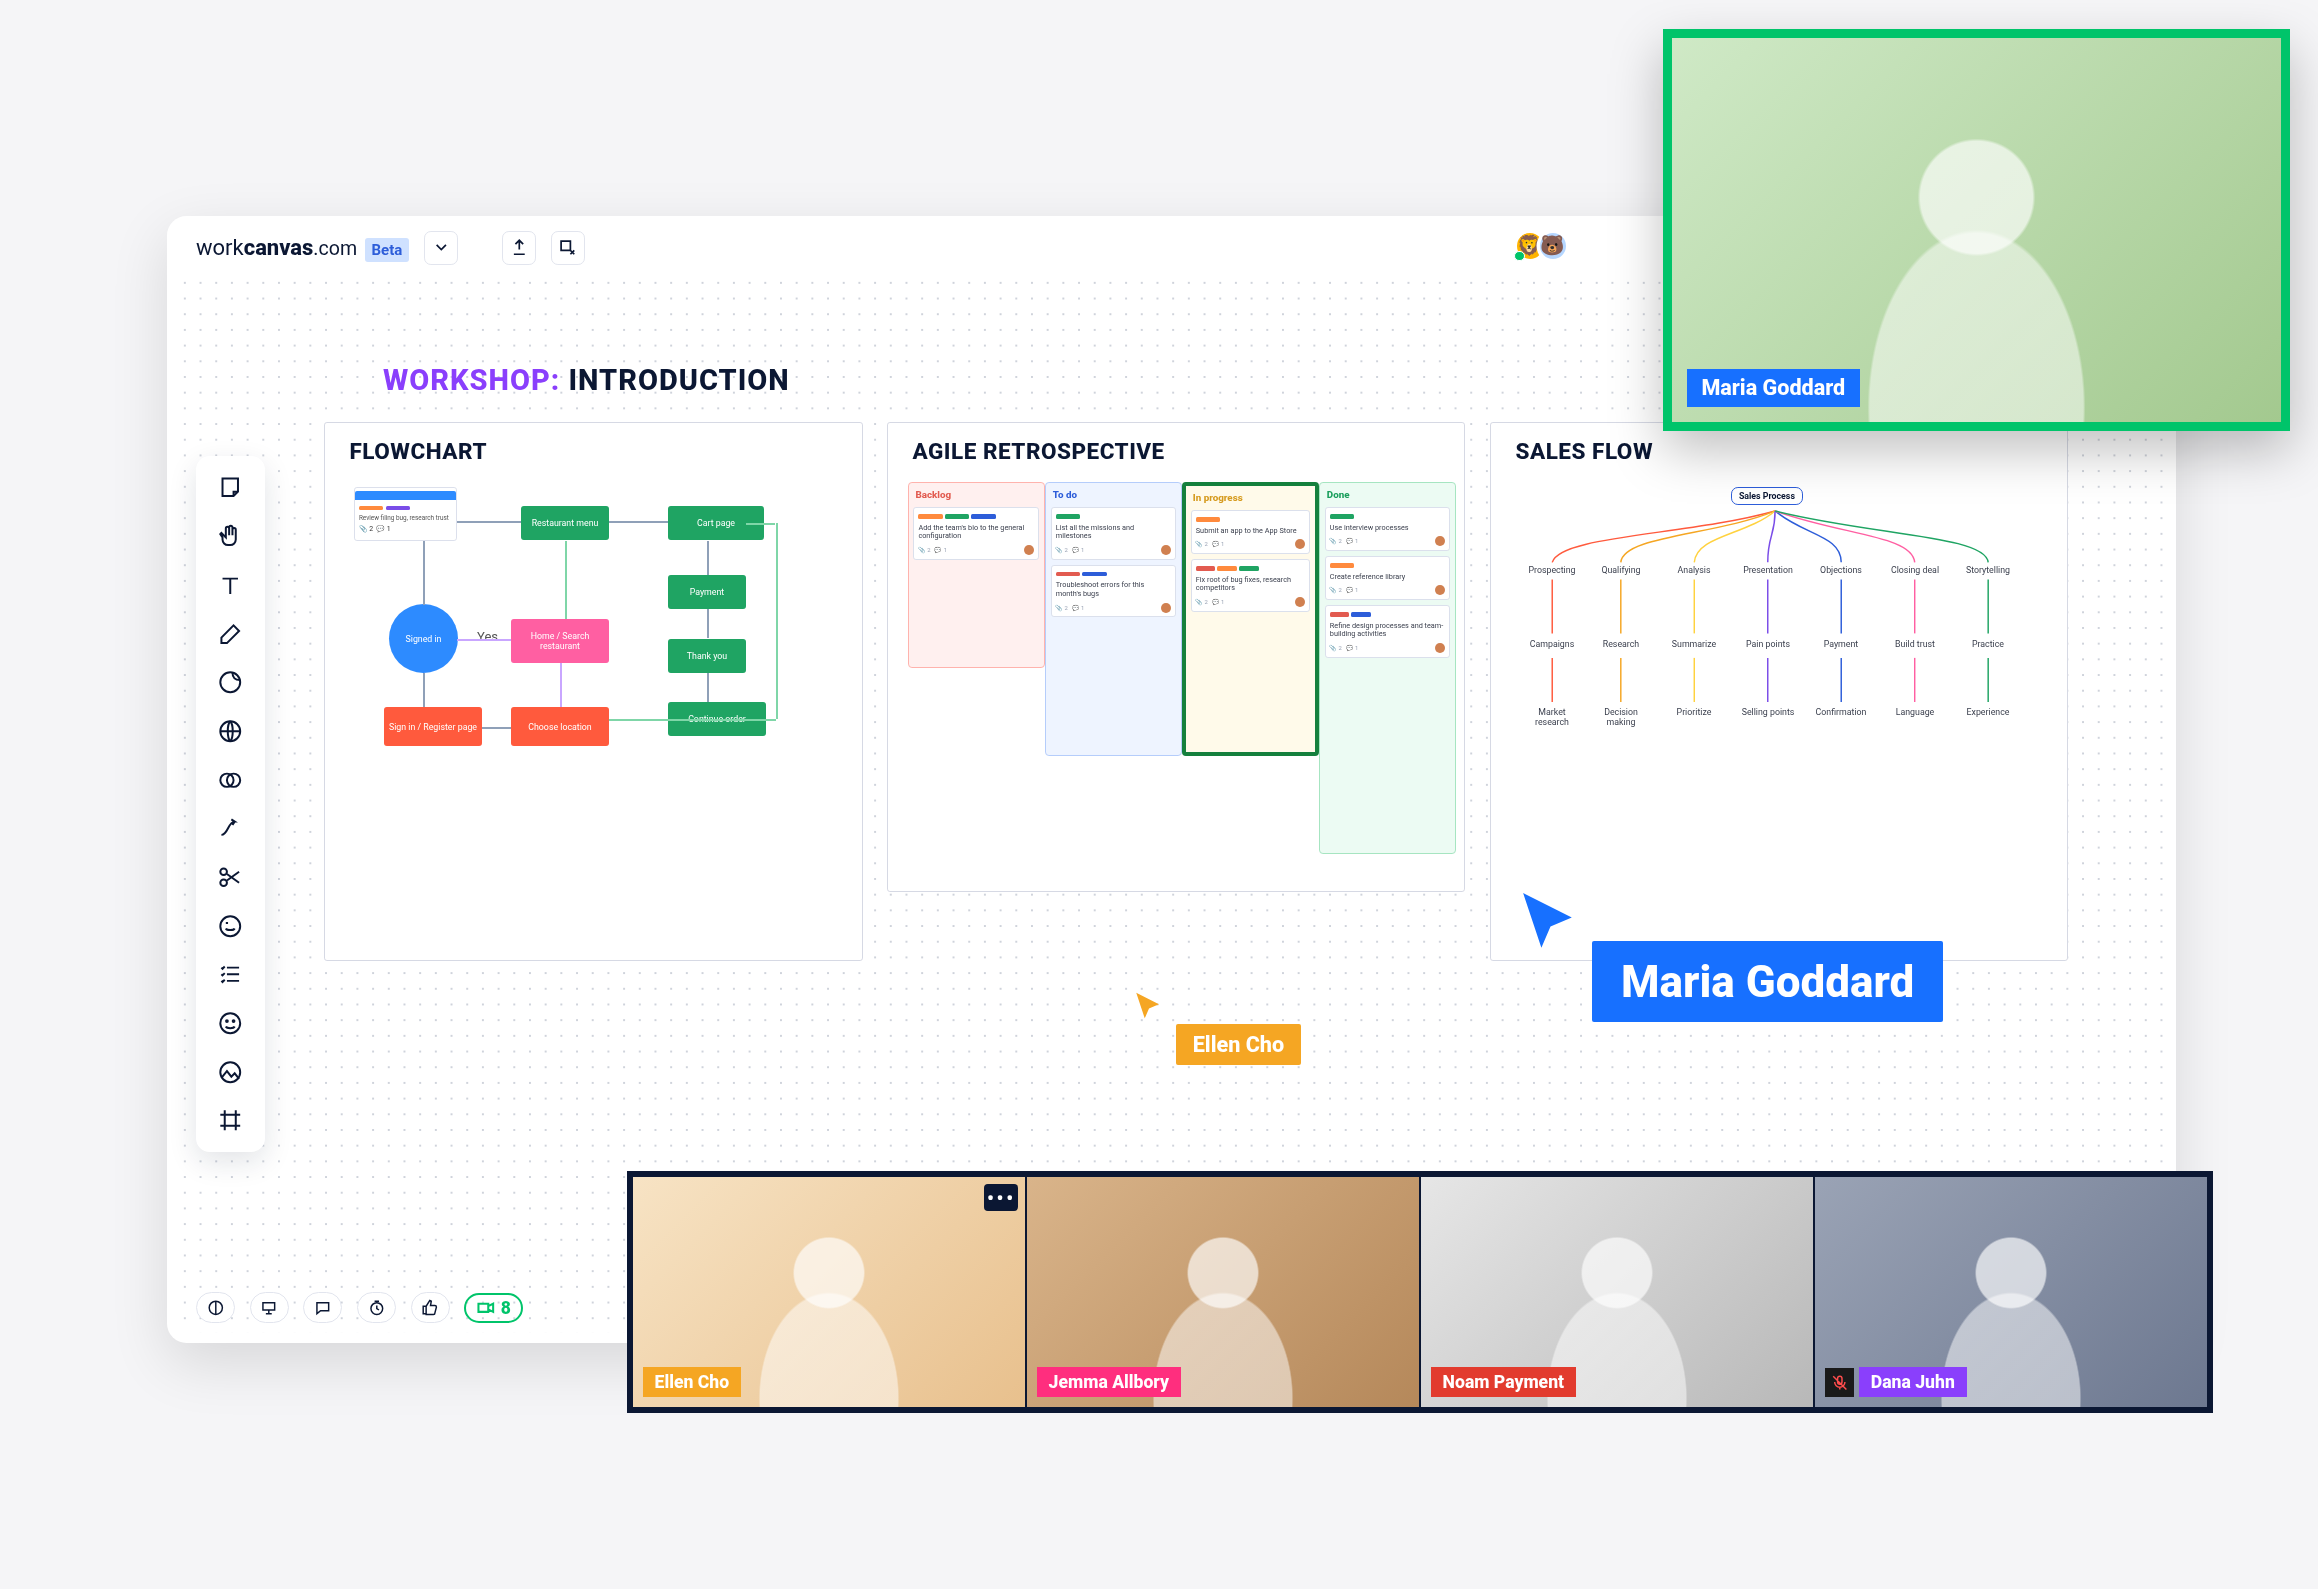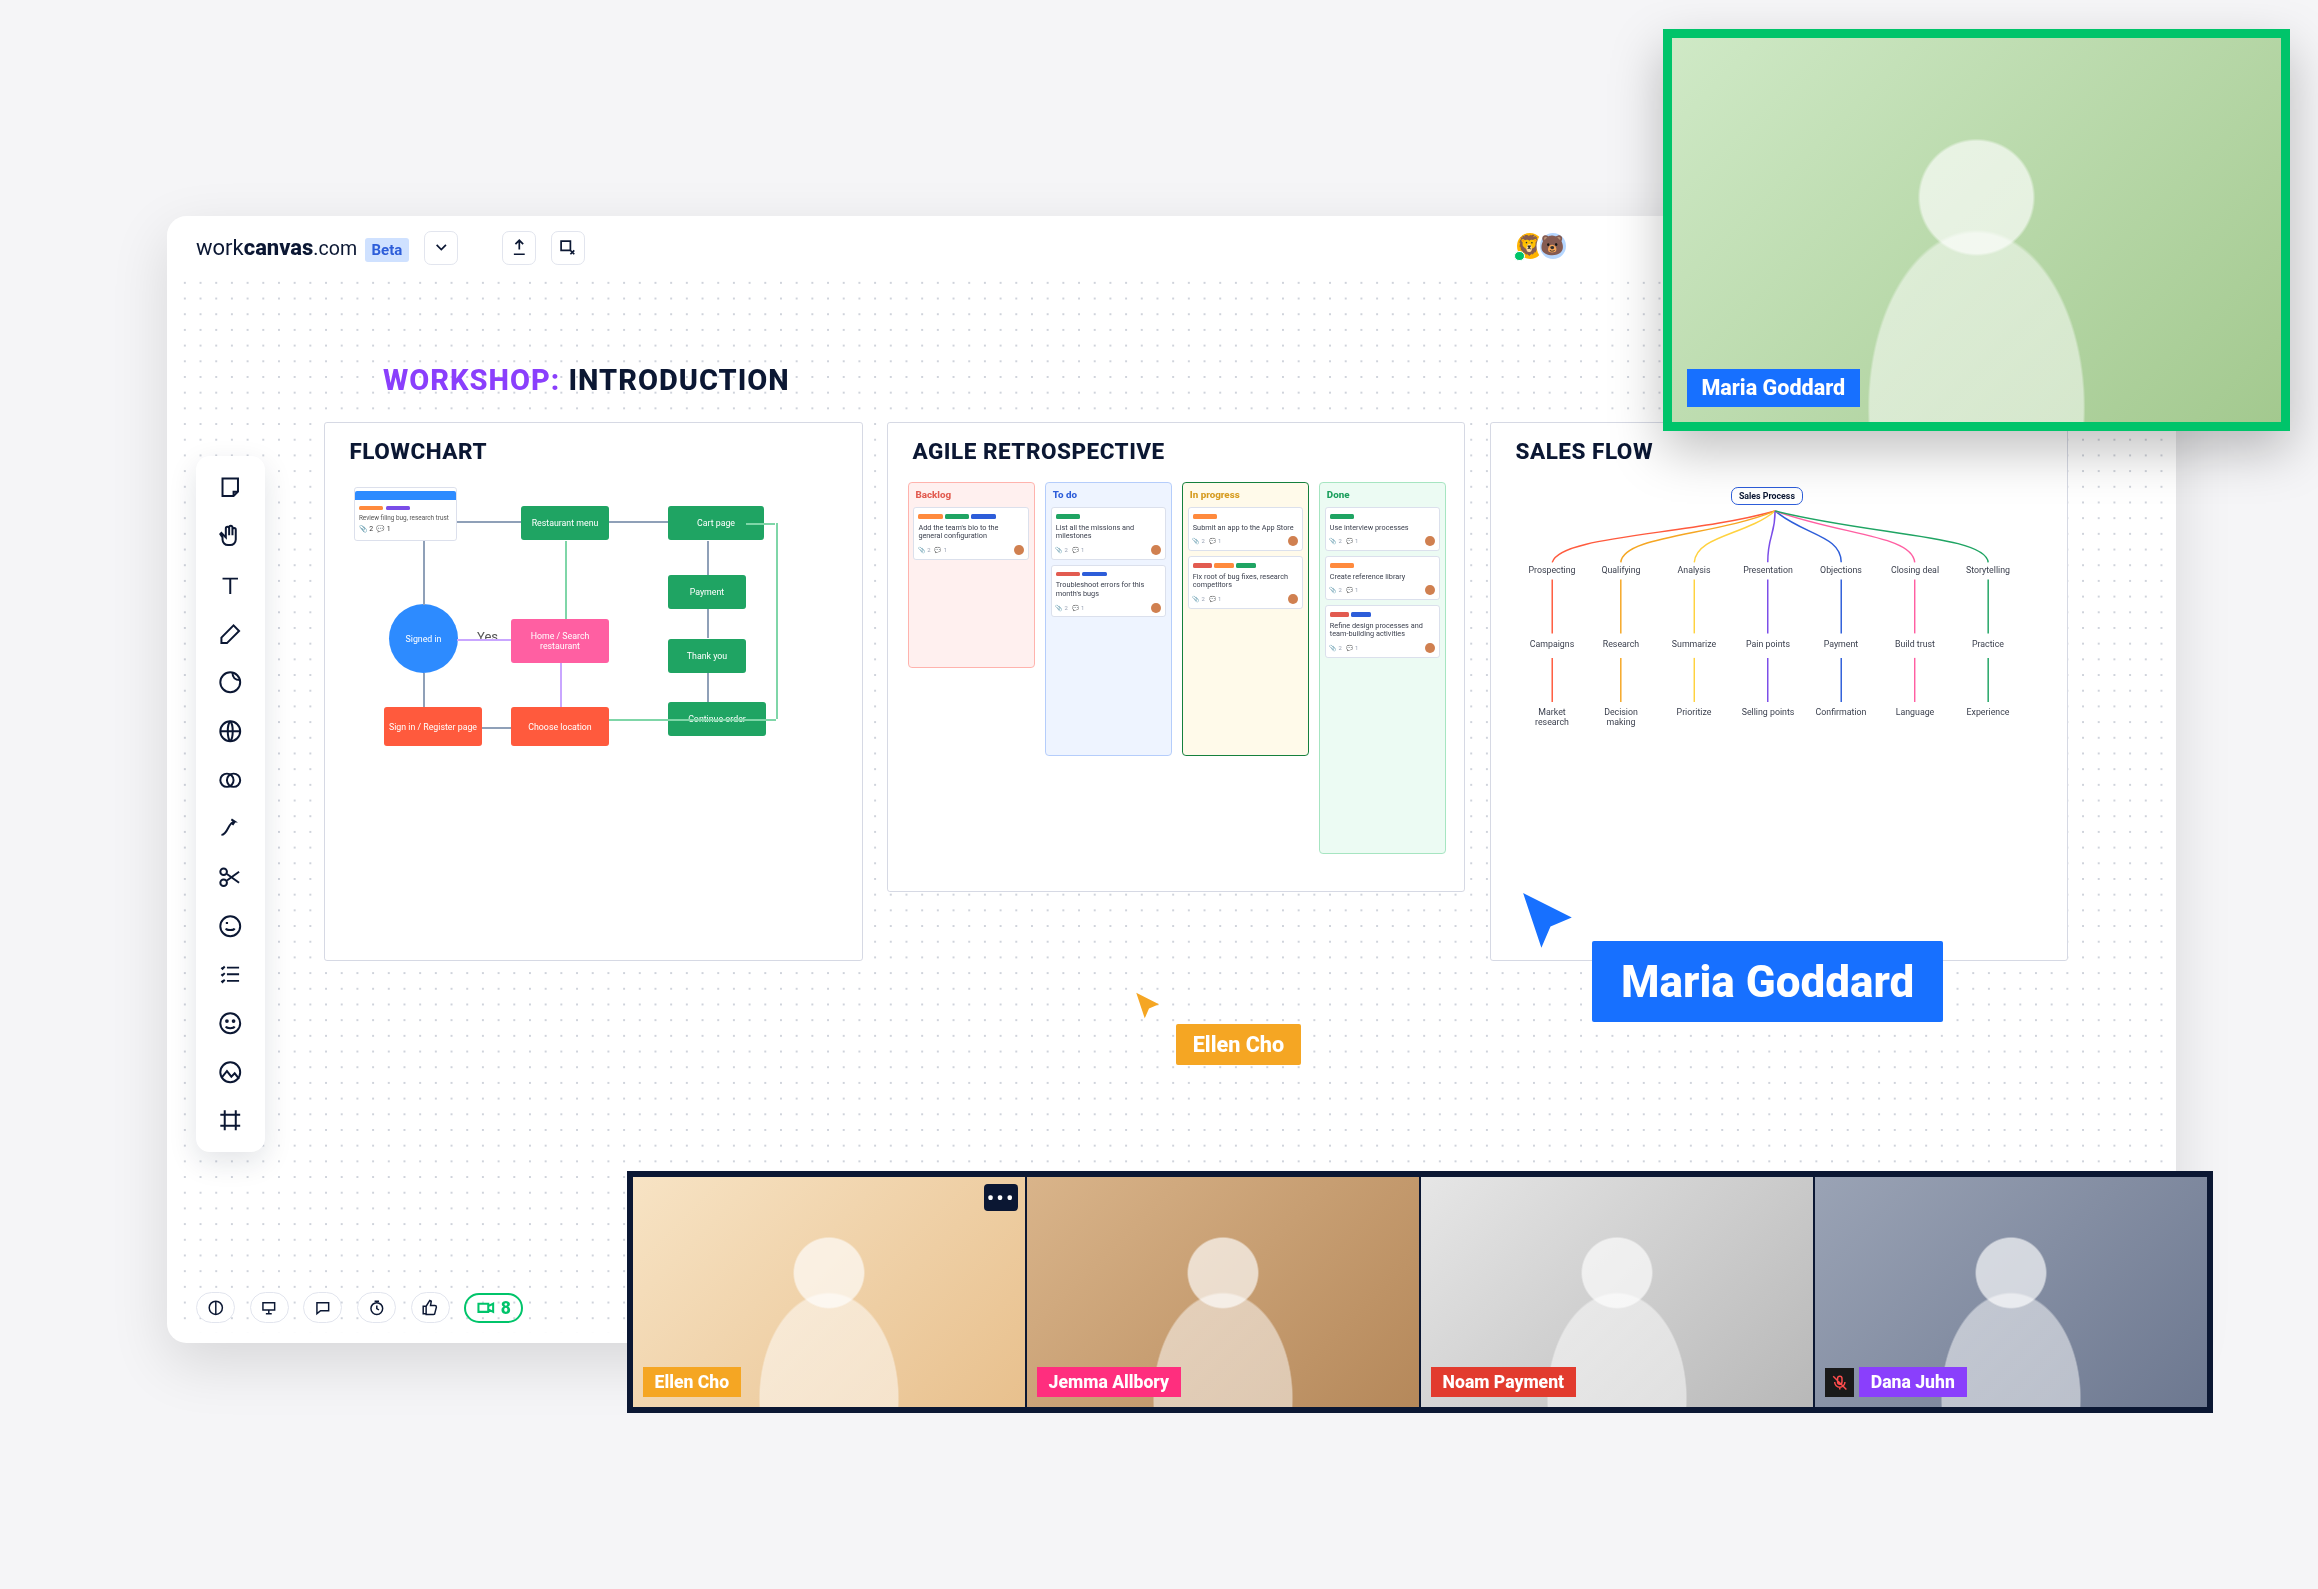--- a/index.html
+++ b/index.html
@@ -190,24 +190,24 @@
 .fbox {
   position:absolute; border-radius:2.9px; color:#fff; font-size:8.8px;
   display:flex;align-items:center;justify-content:center; text-align:center;
   padding:2px;
 }
 .fcircle{position:absolute;border-radius:50%;color:#fff;display:flex;align-items:center;justify-content:center;font-size:8.8px;}
 .fline{position:absolute;background:#8fa0b8;height:1.5px;}
 .flinev{position:absolute;background:#8fa0b8;width:1.5px;}
 
 
-.kcol{position:absolute;width:127px;border-radius:3.9px;padding:3.9px;}
+.kcol{position:absolute;width:137px;border-radius:3.9px;padding:3.9px;}
 .kcol.red{background:#fff0ef;border:1px solid #ffb3ad;}
 .kcol.blue{background:#eef4ff;border:1px solid #b5cdfb;}
-.kcol.yel{background:#fffaea;border:1px solid #15803d;}
+.kcol.yel{background:#fffaea;border:4px solid #15803d;}
 .kcol.grn{background:#ecfbf3;border:1px solid #a6e5c1;}
 .kcol .khead{font-size:9.8px;font-weight:800;padding:2px 2.9px;}
 .kcol.red .khead{color:#e25b50;}
 .kcol.blue .khead{color:#2d5dd9;}
 .kcol.yel .khead{color:#d69b1f;}
 .kcol.grn .khead{color:#1a9e5c;}
 .kcard{background:#fff;border:1px solid #dbe0ec;border-radius:2.9px;margin:4.9px 1px;padding:3.9px;}
 .kcard .bar{height:4.9px;border-radius:1.5px;display:inline-block;margin-right:2px;}
 .kcard .txt{font-size:7.3px;color:#3a3f4d;margin-top:2.9px;line-height:1.2;}
 .kcard .foot{margin-top:3.9px;display:flex;justify-content:space-between;align-items:center;}

